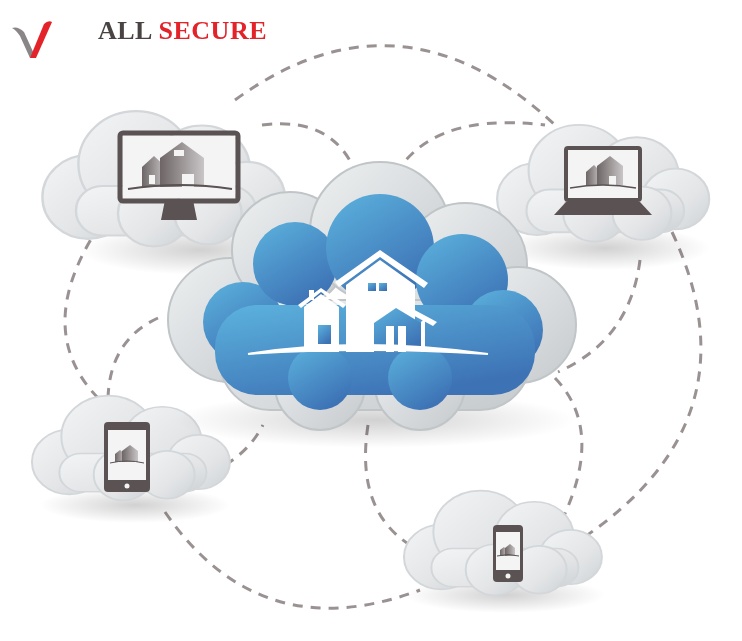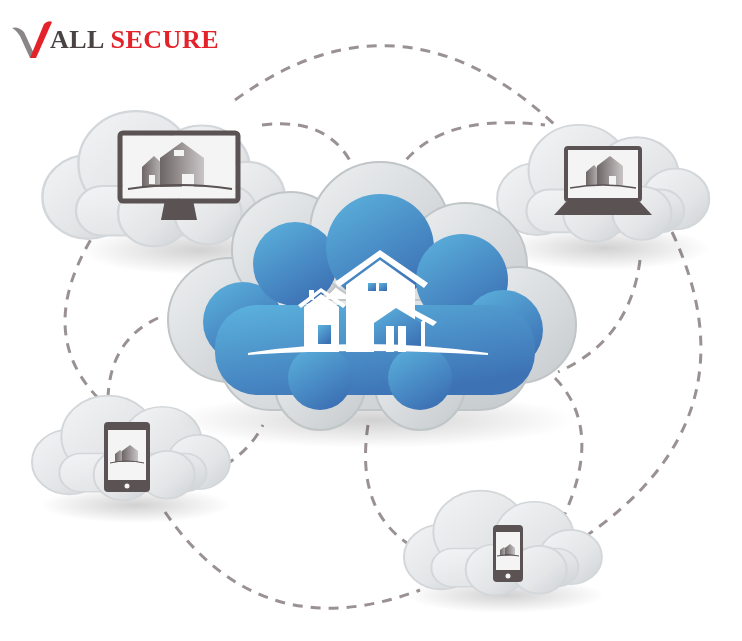--- a/index.html
+++ b/index.html
@@ -1,18 +1,18 @@
 <!DOCTYPE html>
 <html><head>
   <meta charset="utf-8">
   <style>
     html, body { margin: 0; padding: 0; background: #ffffff; }
     body { width: 742px; height: 641px; position: relative; overflow: hidden; font-family: "Liberation Serif", serif; }
     #stage { position: absolute; left: 0; top: 0; width: 742px; height: 641px; }
-    .logo { position: absolute; left: 10px; top: 18px; height: 44px; display: flex; align-items: center; }
+    .logo { position: absolute; left: 10px; top: 18px; height: 44px; display: flex; align-items: flex-start; gap: 48px; }
     .logo-mark { width: 44px; height: 44px; }
     .logo-text { font-family: "Liberation Serif", serif; font-weight: bold; font-size: 26px; letter-spacing: 0.5px; margin-left: -4px; line-height: 1; }
     .logo-text .all { color: #4a4344; }
     .logo-text .secure { color: #e3222a; }
   </style>
 </head>
 <body>
 
 <div id="stage">
   <svg width="742" height="641" viewBox="0 0 742 641" xmlns="http://www.w3.org/2000/svg">

